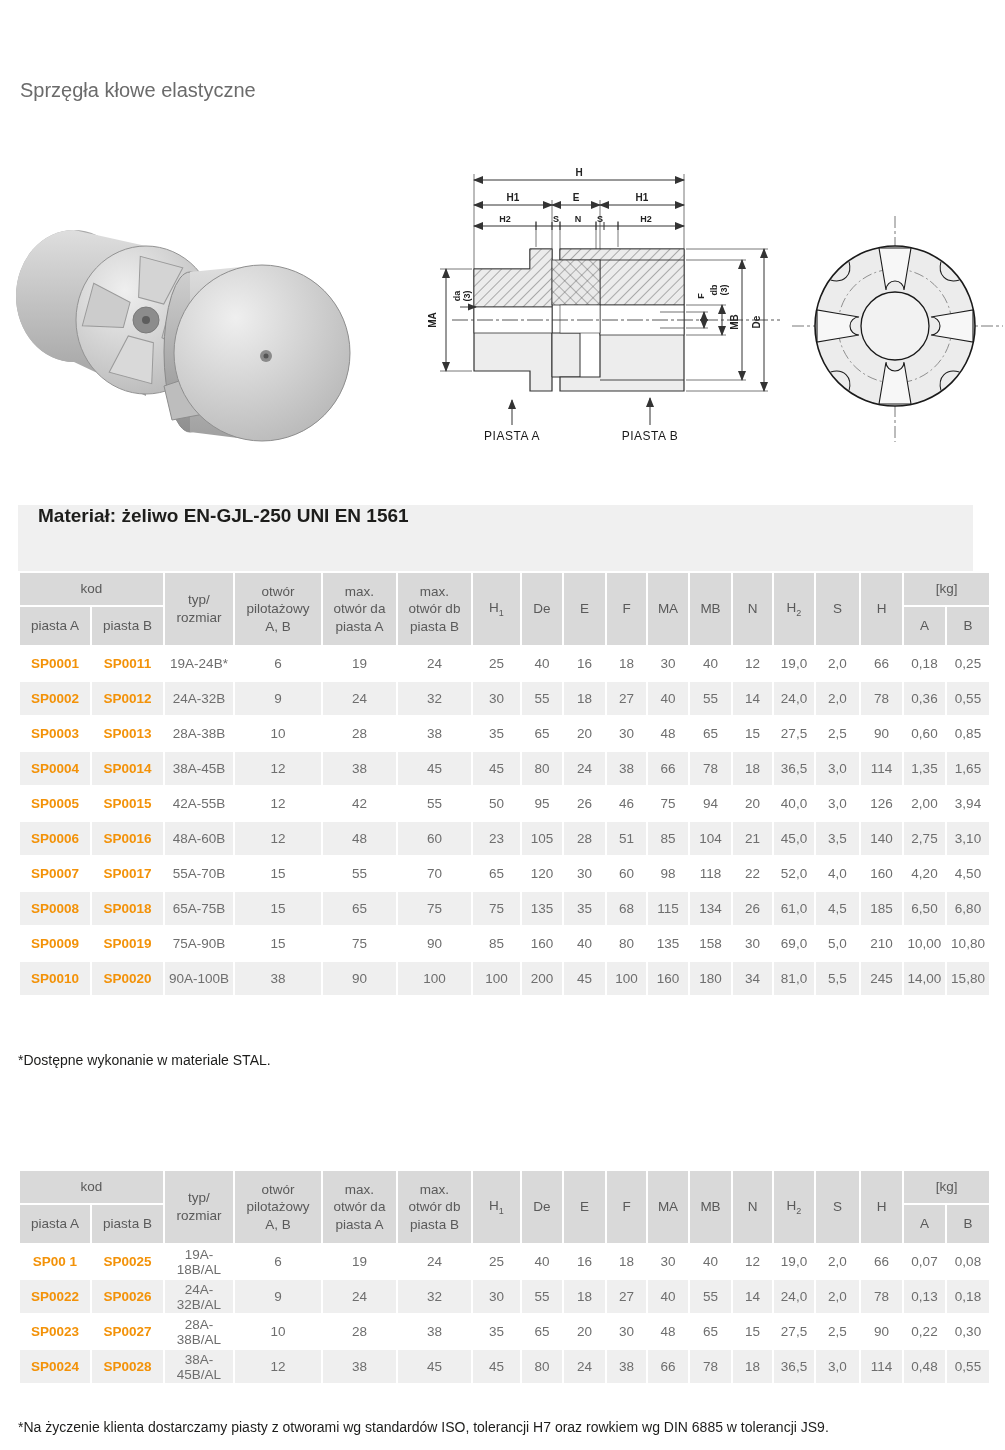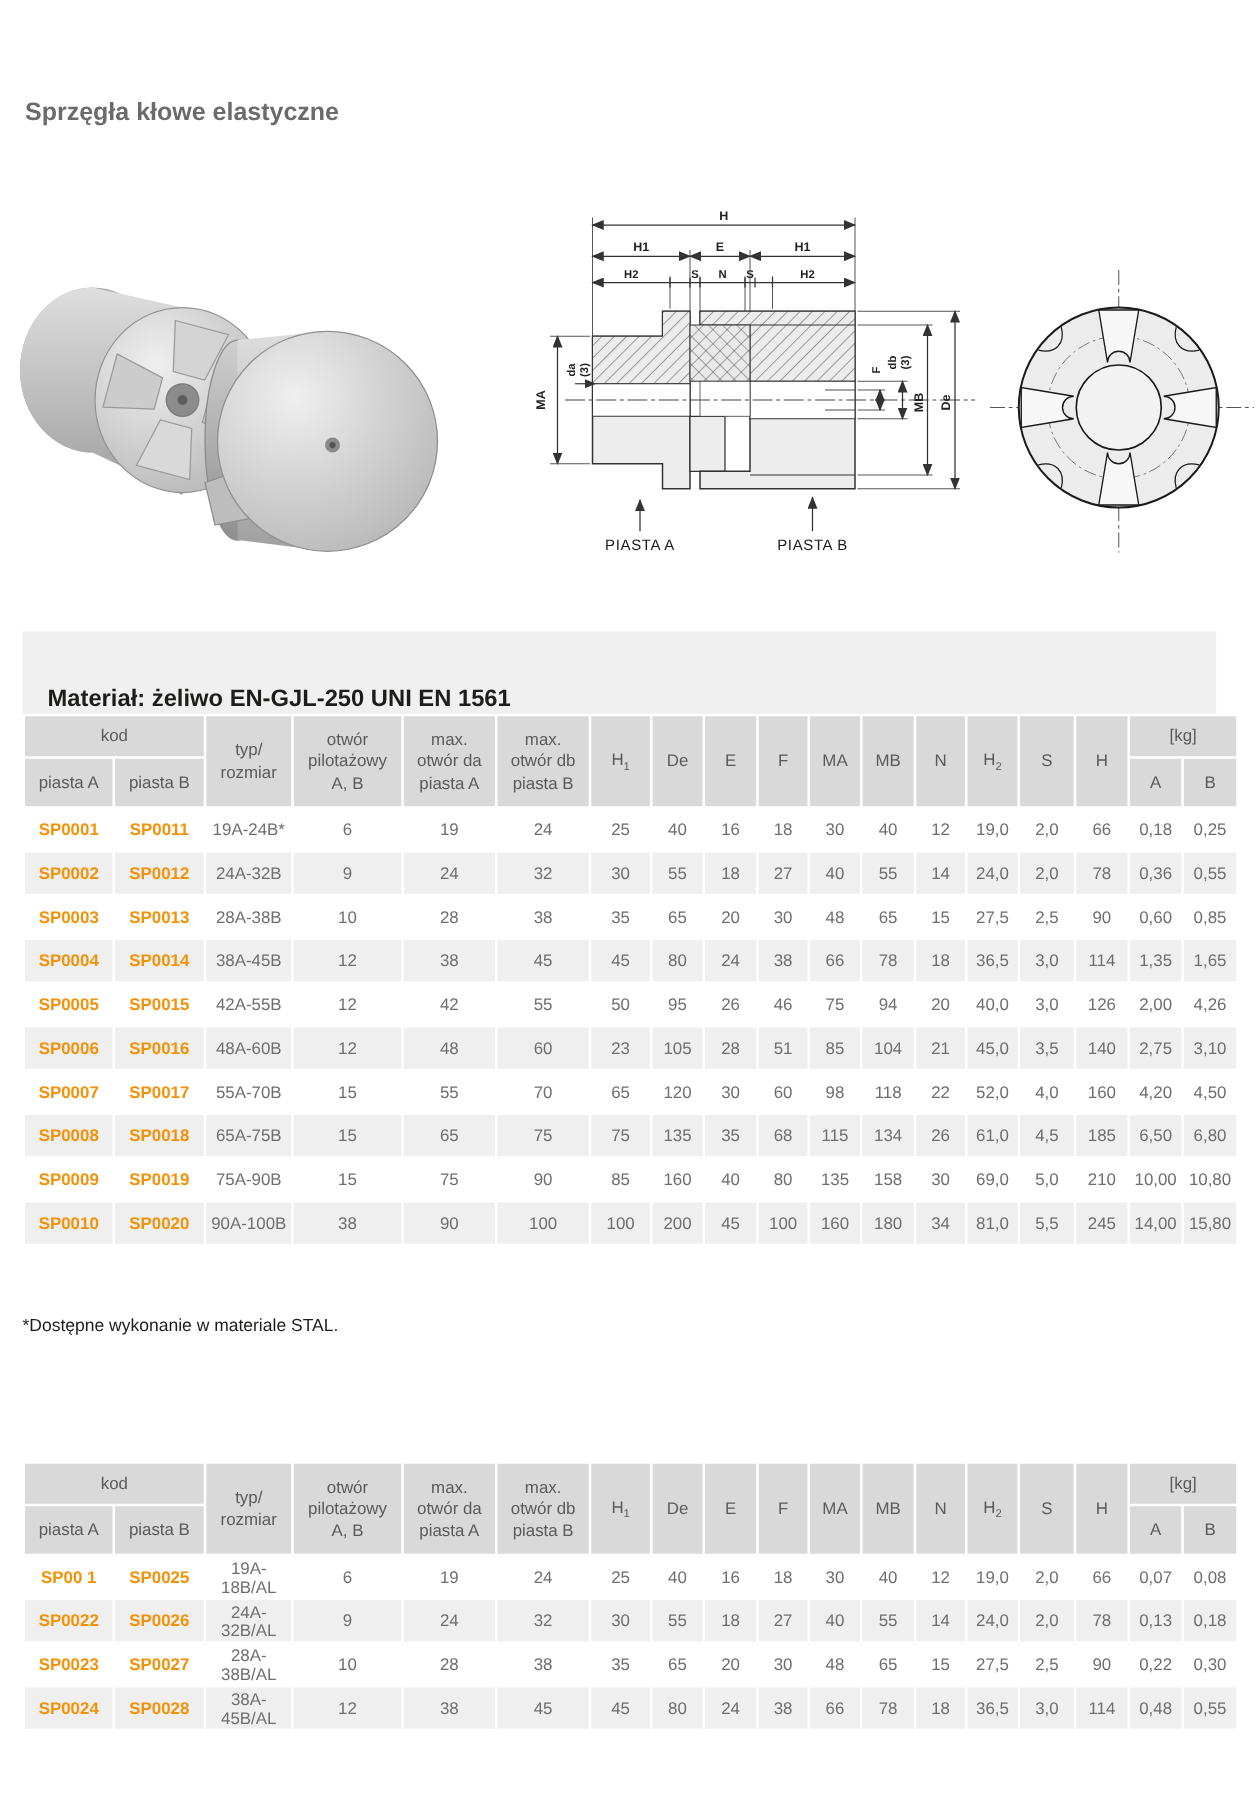--- a/index.html
+++ b/index.html
@@ -1,28 +1,28 @@
 <!DOCTYPE html>
 <html><head>
 <meta charset="utf-8">
 <style>
   html,body{margin:0;padding:0;background:#ffffff;}
   body{width:1005px;height:1450px;font-family:"Liberation Sans","DejaVu Sans",sans-serif;}
   .page{position:relative;width:1005px;height:1450px;overflow:hidden;background:#fff;}
 
   .title{position:absolute;left:20px;top:12px;font-size:38px;font-weight:800;color:#141414;letter-spacing:-0.5px;}
-  .subtitle{position:absolute;left:20px;top:62px;font-size:20px;font-weight:700;color:#6b6b6b;}
+  .subtitle{position:absolute;left:20px;top:62px;font-size:20px;font-weight:400;color:#6b6b6b;}
 
   .fig{position:absolute;}
   .fig-photo{left:12px;top:158px;}
   .fig-section{left:412px;top:150px;}
   .fig-front{left:790px;top:214px;}
 
   .section-bar{position:absolute;left:18px;width:955px;height:66px;background:#f0f0f0;
-    display:flex;align-items:flex-end;padding-left:20px;box-sizing:border-box;
+    display:flex;align-items:flex-start;padding-left:20px;box-sizing:border-box;
     font-size:19px;font-weight:700;color:#1d1d1b;}
   .bar1{top:505px;}
   .bar2{top:1103px;}
 
   .tbl-wrap{position:absolute;left:18px;width:955px;}
   .tw1{top:571px;}
   .tw2{top:1169px;}
 
   table.spec{border-collapse:separate;border-spacing:2px;table-layout:fixed;width:955px;}
   table.spec th{background:#d9d9d9;color:#5a5a5a;font-weight:400;font-size:13.5px;line-height:1.3;
@@ -383,21 +383,21 @@
             <td>95</td>
             <td>26</td>
             <td>46</td>
             <td>75</td>
             <td>94</td>
             <td>20</td>
             <td>40,0</td>
             <td>3,0</td>
             <td>126</td>
             <td>2,00</td>
-            <td>4,26</td>
+            <td>3,94</td>
           </tr>
           <tr class="alt">
             <td class="code">SP0006</td>
             <td class="code">SP0016</td>
             <td>48A-60B</td>
             <td>12</td>
             <td>48</td>
             <td>60</td>
             <td>23</td>
             <td>105</td>
@@ -629,14 +629,15 @@
             <td>18</td>
             <td>36,5</td>
             <td>3,0</td>
             <td>114</td>
             <td>0,48</td>
             <td>0,55</td>
           </tr>
         </tbody>
       </table>
   </div>
+  <p class="footnote fn2">*Na życzenie klienta dostarczamy piasty z otworami wg standardów ISO, tolerancji H7 oraz rowkiem wg DIN 6885 w tolerancji JS9.</p>
 
 </div>
 
 </body></html>

